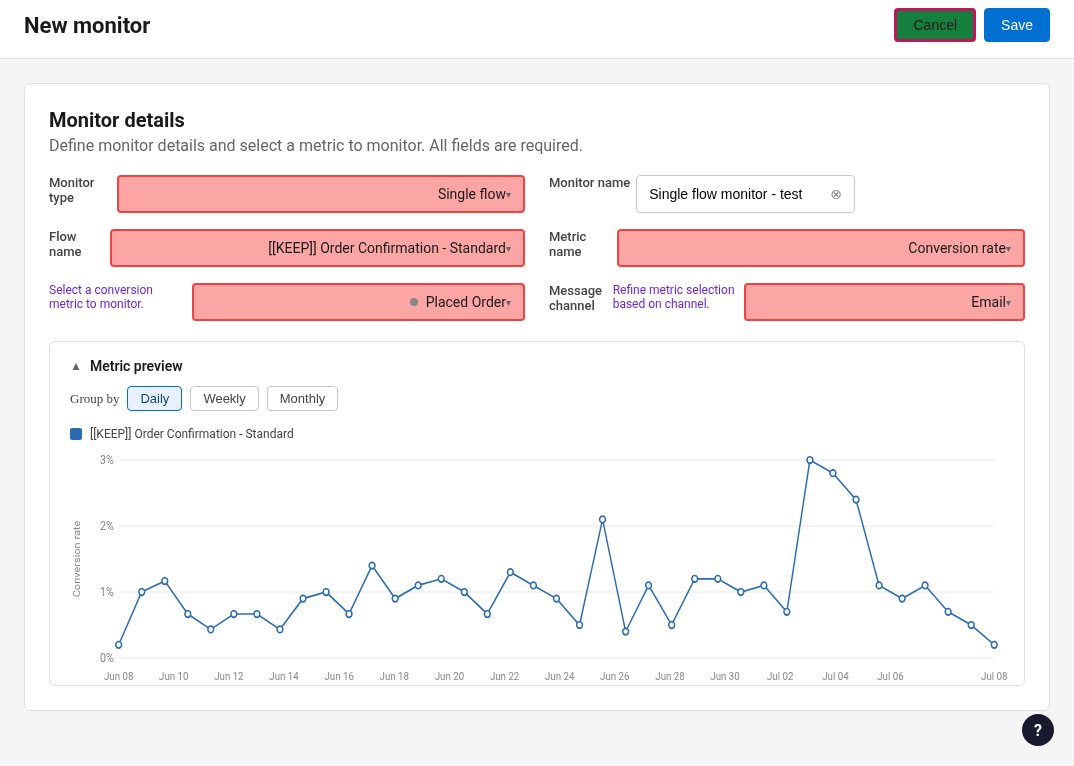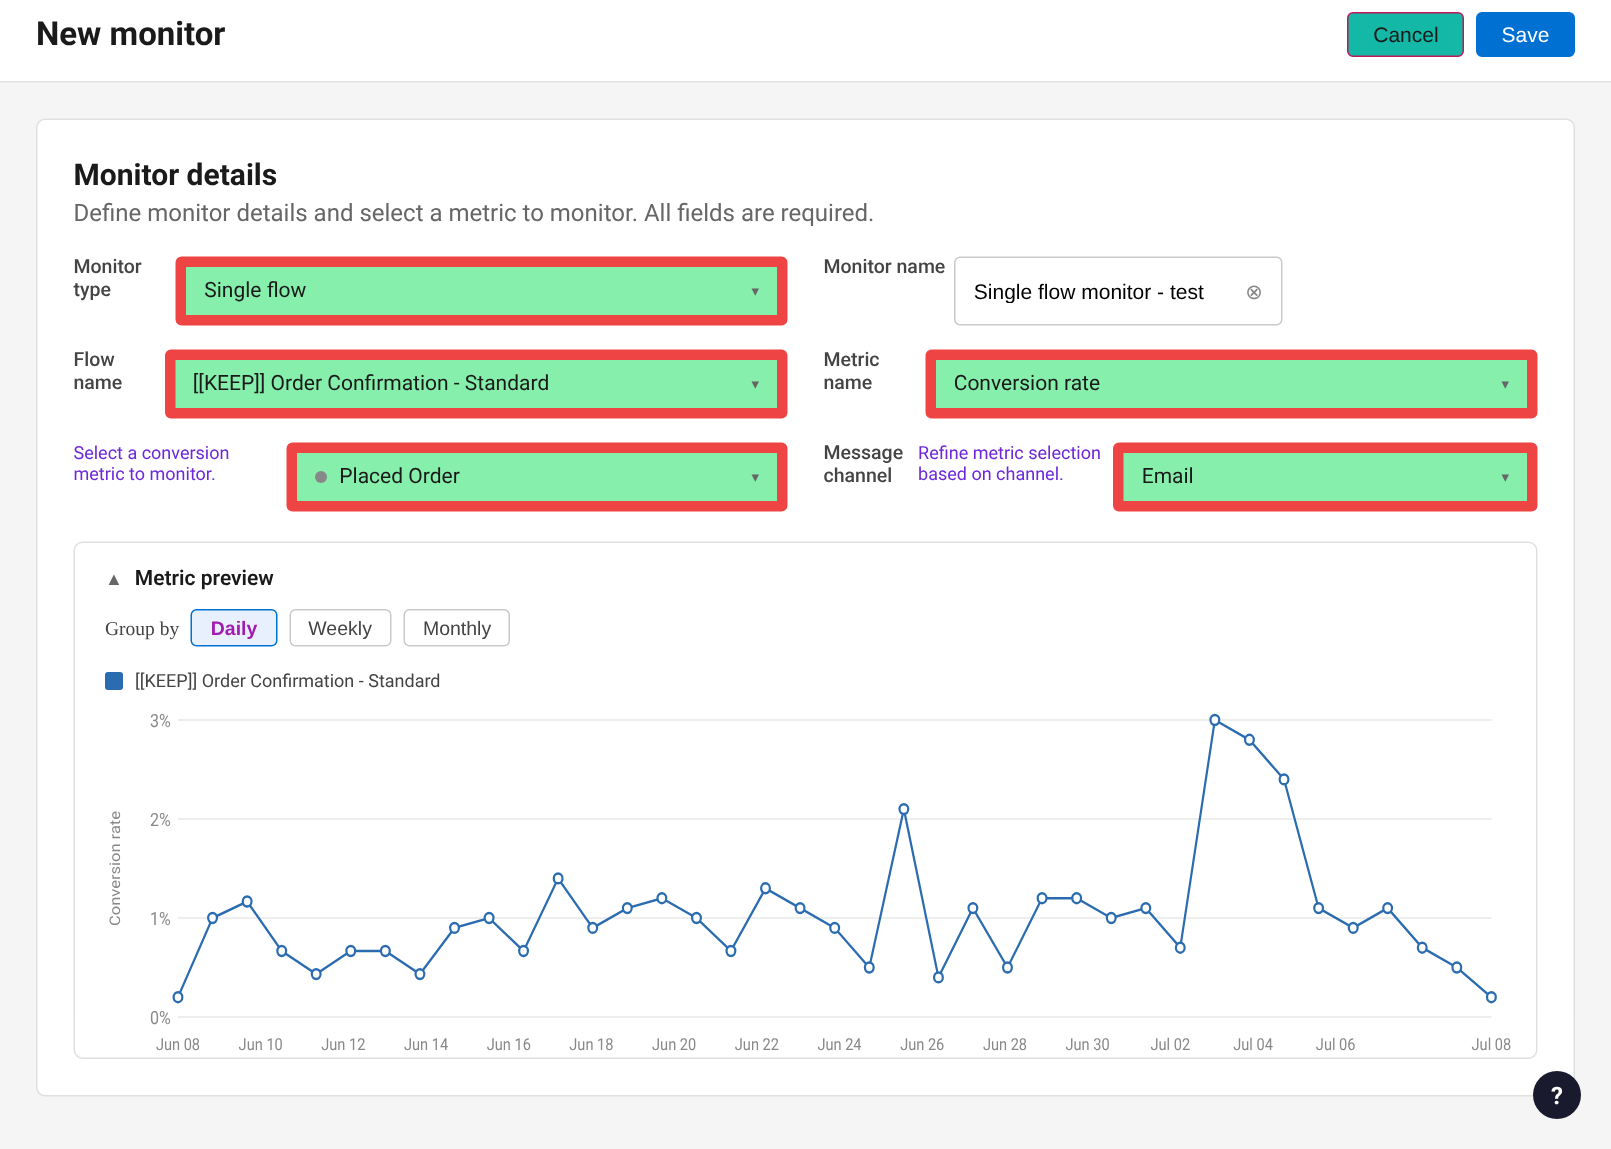--- a/index.html
+++ b/index.html
@@ -1,47 +1,47 @@
 <!DOCTYPE html>
 <html><head>
   <meta charset="utf-8">
   <style>
     * { box-sizing: border-box; margin: 0; padding: 0; }
     body { font-family: -apple-system, BlinkMacSystemFont, 'Segoe UI', Roboto, sans-serif; font-size: 14px; color: #1a1a1a; background: #f5f5f5; }
     .header-actions { display: flex; gap: 8px; }
     .btn { padding: 6px 16px; border-radius: 4px; font-size: 14px; cursor: pointer; font-weight: 500; }
-    .btn-cancel { background: #14b8a6; border: 1px solid #be185d; color: #1a1a1a; }
+    .btn-cancel { background: #15803d; border: 3px solid #be185d; color: #1a1a1a; }
     .btn-save { background: #0070d2; border: 1px solid #0070d2; color: #fff; }
 
     .content { padding: 24px; }
     .card { background: #fff; border: 1px solid #e0e0e0; border-radius: 6px; padding: 24px; }
 
     .section-title { font-size: 20px; font-weight: 700; margin-bottom: 4px; }
     .section-subtitle { font-size: 16px; color: #666; margin-bottom: 20px; }
 
     .form-grid { display: grid; grid-template-columns: 1fr 1fr; gap: 16px 24px; }
     .form-group { display: flex; flex-direction: row; gap: 6px; }
     .form-label { font-size: 13px; color: #444; font-weight: 500; }
-    .form-control { width: 100%; border: 7px solid #ef4444; border-radius: 4px; padding: 8px 12px; font-size: 14px; color: #1a1a1a; background: #86efac; display: flex; align-items: center; justify-content: space-between; cursor: pointer; min-height: 38px; }
+    .form-control { width: 100%; border: 2px solid #ef4444; border-radius: 4px; padding: 8px 12px; font-size: 14px; color: #1a1a1a; background: #fca5a5; display: flex; align-items: center; justify-content: flex-end; cursor: pointer; min-height: 38px; }
     .form-control-text { display: flex; align-items: center; justify-content: space-between; border: 1px solid #c9c9c9; border-radius: 4px; padding: 8px 12px; background: #fff; min-height: 38px; }
     .chevron-down { color: #666; font-size: 10px; }
     .clear-icon { color: #888; font-size: 14px; cursor: pointer; }
 
     .dropdown-with-dot { display: flex; align-items: center; gap: 8px; }
     .dot { width: 8px; height: 8px; background: #888; border-radius: 50%; flex-shrink: 0; }
     .sub-section-help { font-size: 12px; color: #6d28d9; margin-bottom: 8px; }
 
     .metric-preview-card { border: 1px solid #e0e0e0; border-radius: 6px; margin-top: 20px; padding: 16px 20px; background: #fff; }
     .metric-preview-header { display: flex; align-items: center; gap: 8px; font-size: 14px; font-weight: 600; color: #1a1a1a; margin-bottom: 12px; }
     .collapse-icon { color: #666; font-size: 12px; }
 
     .group-by { display: flex; align-items: center; gap: 8px; margin-bottom: 16px; }
     .group-by-label { font-size: 13px; color: #444; font-family: Liberation Serif, serif; }
     .group-btn { padding: 4px 12px; border-radius: 4px; font-size: 13px; cursor: pointer; border: 1px solid #c9c9c9; background: #fff; color: #444; }
-    .group-btn.active { background: #e8f0fe; border-color: #0070d2; color: #a21caf; font-weight: 700; }
+    .group-btn.active { background: #e8f0fe; border-color: #0070d2; color: #0c4a6e; font-weight: 400; }
 
     .legend { display: flex; align-items: center; gap: 8px; margin-bottom: 8px; }
     .legend-color { width: 12px; height: 12px; background: #2b6cb0; border-radius: 2px; flex-shrink: 0; }
     .legend-label { font-size: 12px; color: #444; }
 
     .chart-container { position: relative; width: 100%; height: 220px; margin-top: 8px; }
     svg.chart { width: 100%; height: 100%; overflow: visible; }
 
     .help-btn { position: fixed; bottom: 20px; right: 20px; width: 32px; height: 32px; background: #1a1a2e; border-radius: 50%; display: flex; align-items: center; justify-content: center; color: #fff; font-size: 16px; font-weight: bold; cursor: pointer; }
 

